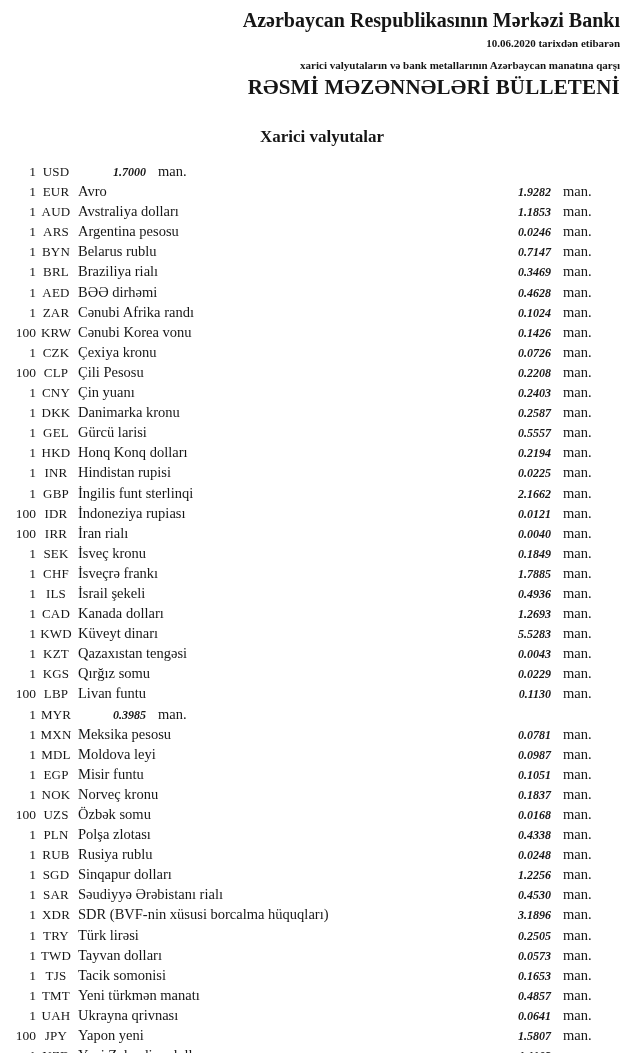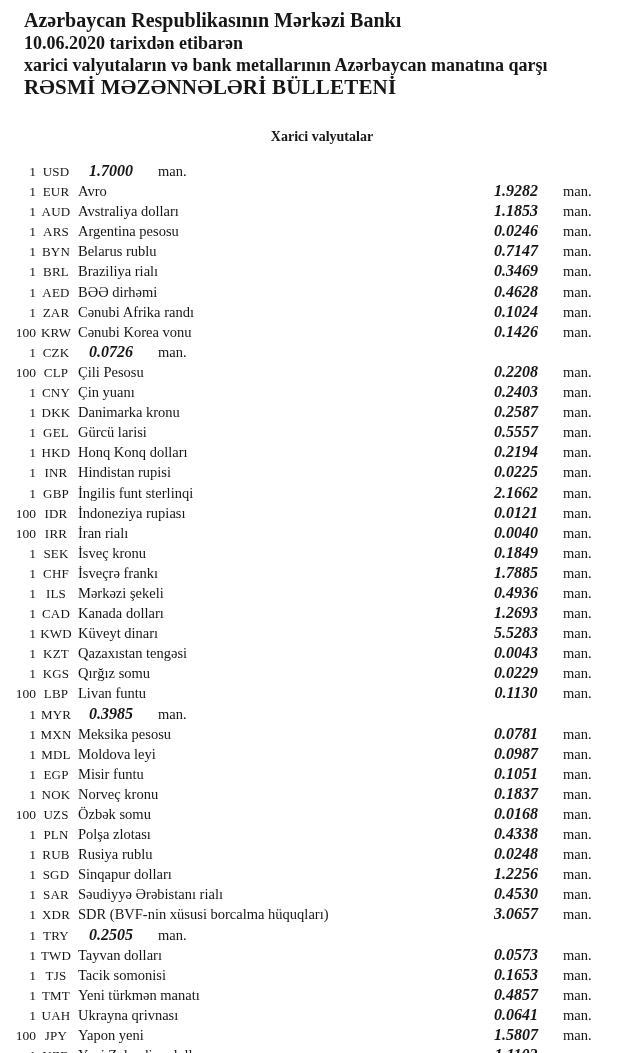--- a/index.html
+++ b/index.html
@@ -15,43 +15,43 @@
     font-family: "Liberation Serif", "DejaVu Serif", serif;
   }
   .page {
     width: 620px;
     height: 1053px;
     background: #ffffff;
   }
   .header {
     padding-top: 9px;
     padding-left: 24px;
-    text-align: left;
+    text-align: right;
   }
   .bank-name {
     font-size: 20px;
     line-height: 23px;
     font-weight: bold;
   }
   .sub-line {
-    font-size: 18px;
+    font-size: 11px;
     line-height: 22px;
     font-weight: bold;
   }
   .bulletin-line {
     font-size: 21px;
     line-height: 22px;
     font-weight: bold;
     letter-spacing: 0.2px;
   }
   .section-title {
     margin-top: 30px;
     padding-left: 24px;
     text-align: center;
-    font-size: 14px;
+    font-size: 17px;
     line-height: 17px;
     font-weight: bold;
   }
   .rates-table {
     margin-top: 3px;
   }
   .row {
     display: flex;
     align-items: baseline;
     height: 20.1px;
@@ -73,22 +73,22 @@
     flex: 0 0 auto;
   }
   .name {
     flex: 1 1 auto;
     padding-left: 2px;
     font-size: 14.5px;
     overflow: hidden;
   }
   .rate {
     width: 70px;
-    text-align: center;
-    font-size: 16px;
+    text-align: right;
+    font-size: 12px;
     font-weight: bold;
     font-style: italic;
     flex: 0 0 auto;
   }
   .unit {
     width: 34px;
     margin-left: 12px;
     text-align: left;
     font-size: 14.5px;
     flex: 0 0 auto;
@@ -168,20 +168,21 @@
       <div class="row">
         <span class="qty">100</span>
         <span class="code">KRW</span>
         <span class="name">Cənubi Korea vonu</span>
         <span class="rate">0.1426</span>
         <span class="unit">man.</span>
       </div>
       <div class="row">
         <span class="qty">1</span>
         <span class="code">CZK</span>
+        <span class="name">Çexiya kronu</span>
         <span class="rate">0.0726</span>
         <span class="unit">man.</span>
       </div>
       <div class="row">
         <span class="qty">100</span>
         <span class="code">CLP</span>
         <span class="name">Çili Pesosu</span>
         <span class="rate">0.2208</span>
         <span class="unit">man.</span>
       </div>
@@ -251,21 +252,21 @@
       <div class="row">
         <span class="qty">1</span>
         <span class="code">CHF</span>
         <span class="name">İsveçrə frankı</span>
         <span class="rate">1.7885</span>
         <span class="unit">man.</span>
       </div>
       <div class="row">
         <span class="qty">1</span>
         <span class="code">ILS</span>
-        <span class="name">Mərkəzi şekeli</span>
+        <span class="name">İsrail şekeli</span>
         <span class="rate">0.4936</span>
         <span class="unit">man.</span>
       </div>
       <div class="row">
         <span class="qty">1</span>
         <span class="code">CAD</span>
         <span class="name">Kanada dolları</span>
         <span class="rate">1.2693</span>
         <span class="unit">man.</span>
       </div>
@@ -363,26 +364,27 @@
         <span class="qty">1</span>
         <span class="code">SAR</span>
         <span class="name">Səudiyyə Ərəbistanı rialı</span>
         <span class="rate">0.4530</span>
         <span class="unit">man.</span>
       </div>
       <div class="row">
         <span class="qty">1</span>
         <span class="code">XDR</span>
         <span class="name">SDR (BVF-nin xüsusi borcalma hüquqları)</span>
-        <span class="rate">3.0657</span>
+        <span class="rate">3.1896</span>
         <span class="unit">man.</span>
       </div>
       <div class="row">
         <span class="qty">1</span>
         <span class="code">TRY</span>
+        <span class="name">Türk lirəsi</span>
         <span class="rate">0.2505</span>
         <span class="unit">man.</span>
       </div>
       <div class="row">
         <span class="qty">1</span>
         <span class="code">TWD</span>
         <span class="name">Tayvan dolları</span>
         <span class="rate">0.0573</span>
         <span class="unit">man.</span>
       </div>

